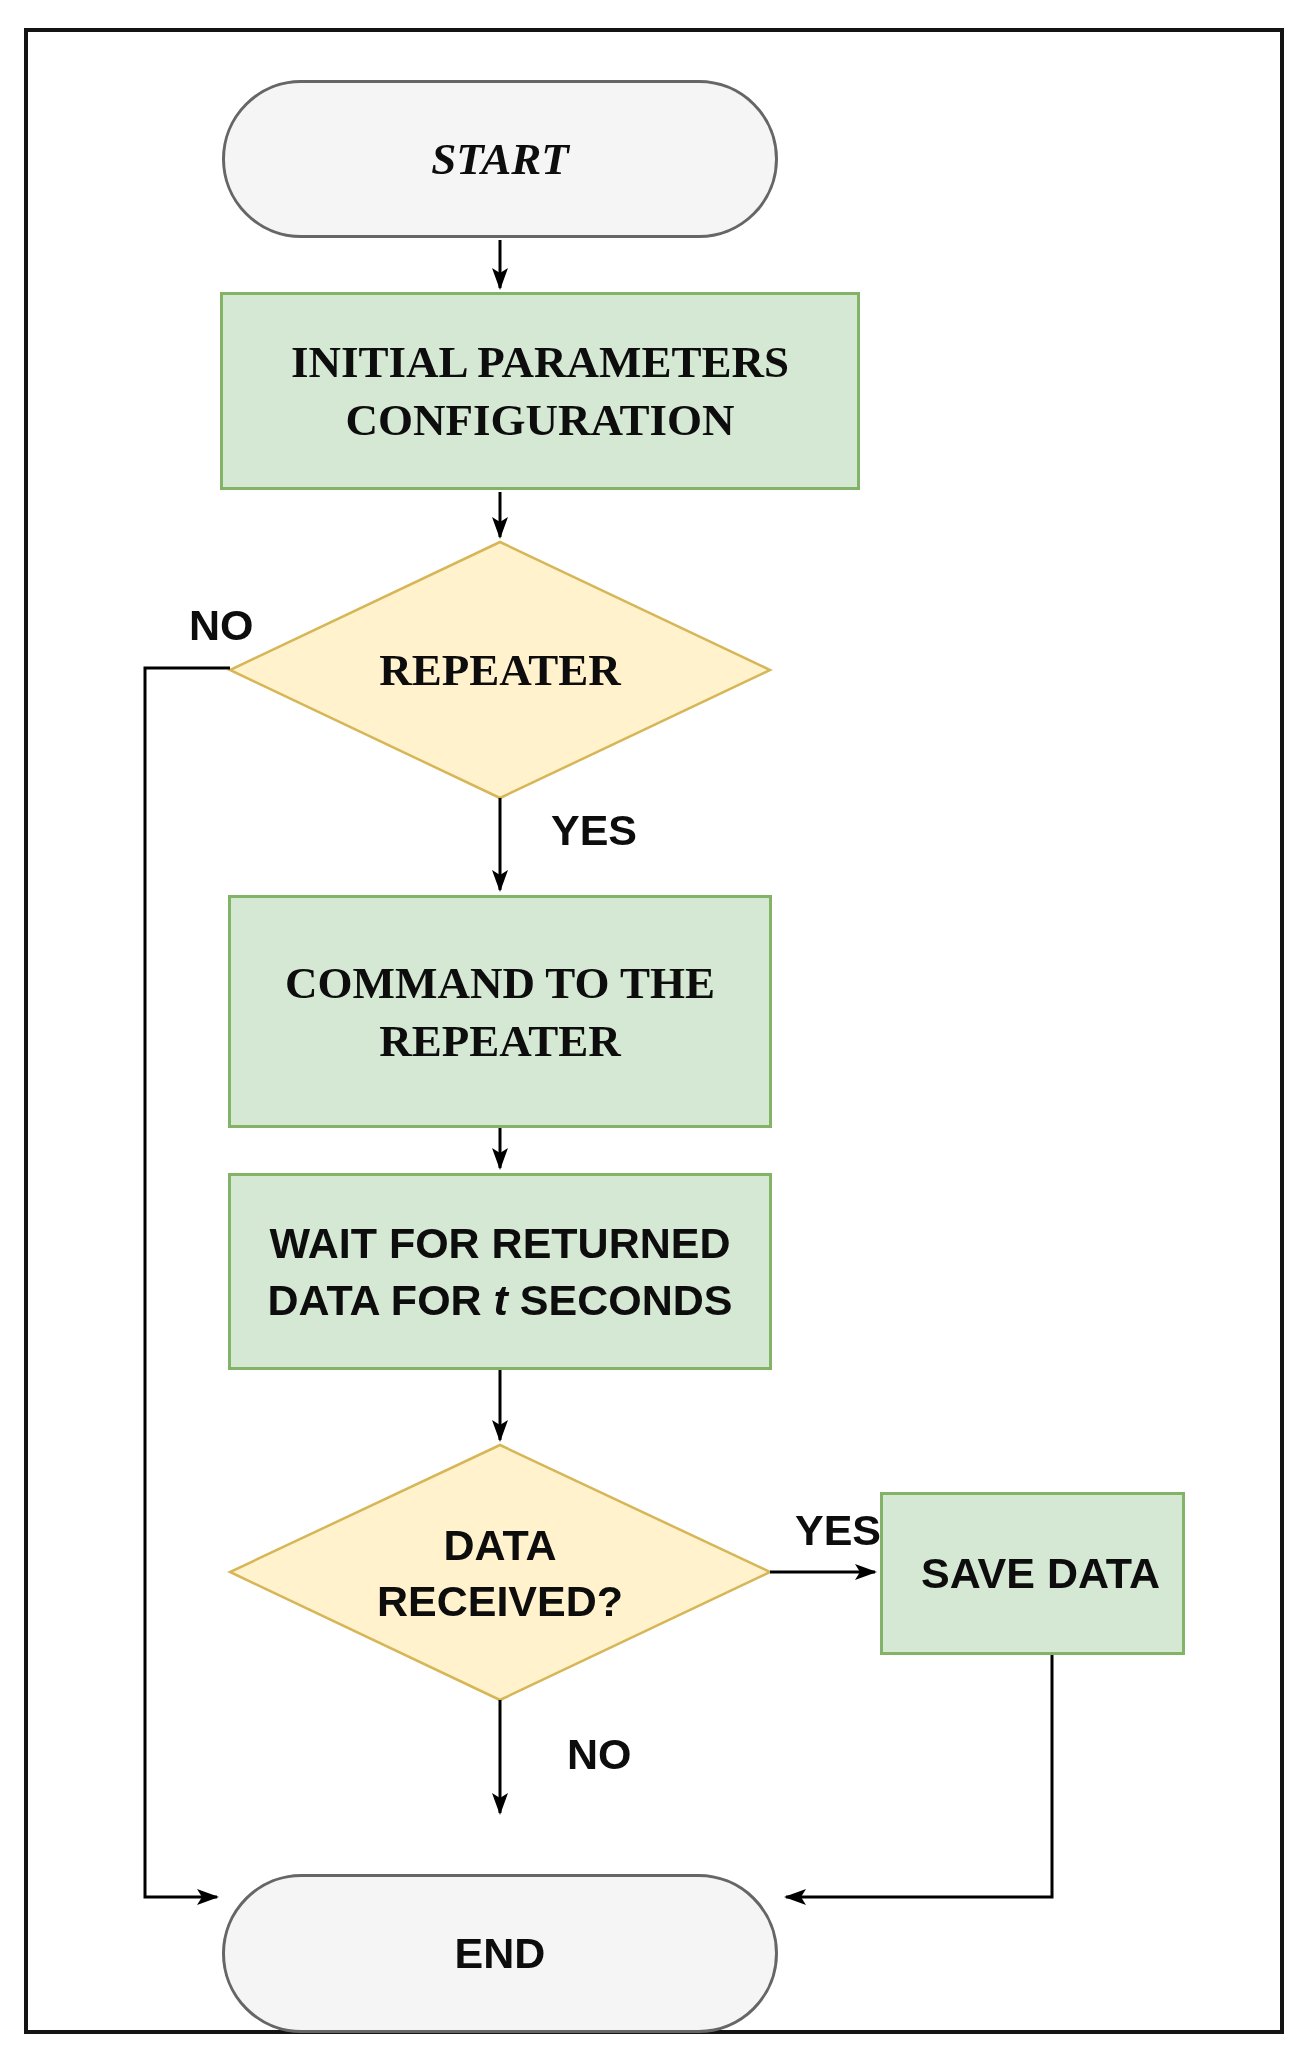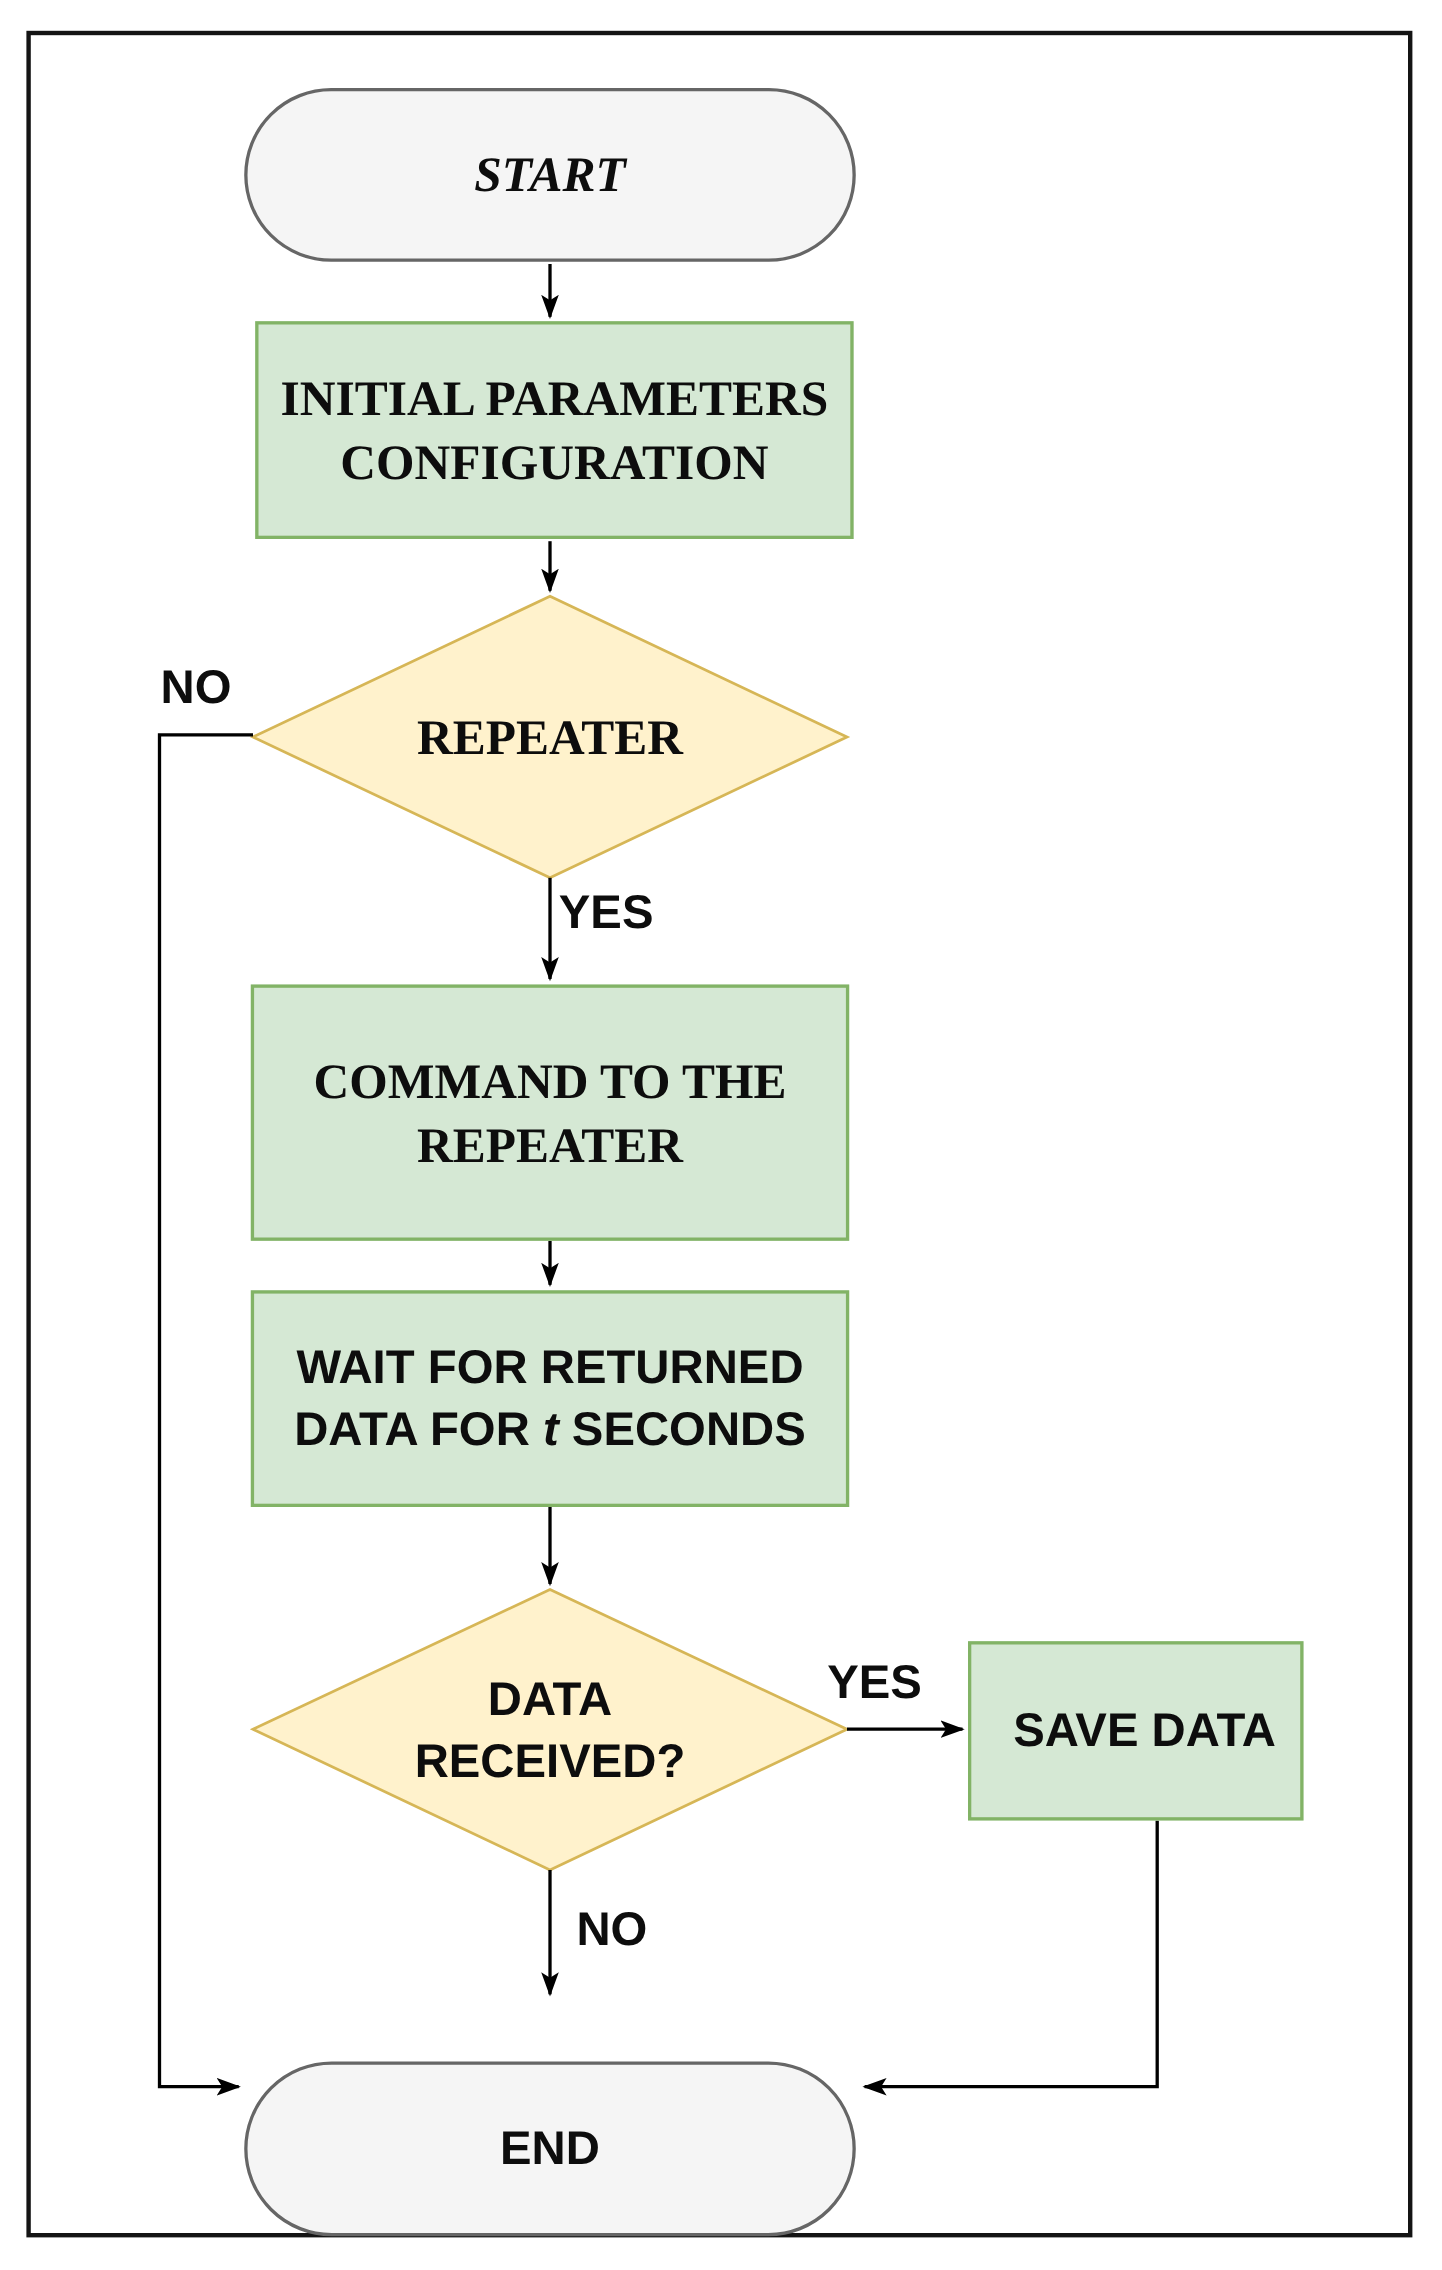--- a/index.html
+++ b/index.html
@@ -28,21 +28,21 @@
     background:var(--process-fill,#d5e8d4);
     border:3px solid var(--process-border,#82b366);
   }
   .decision-text { background:transparent; z-index:2; }
   .serif { font-family:"Liberation Serif", serif; font-size:45px; line-height:58px; }
   .sans  { font-family:"Liberation Sans", sans-serif; font-size:43px; line-height:57px; }
   .line { display:block; white-space:pre; }
   .var-t { font-style:italic; }
   .edge-label {
     position:absolute; z-index:3; font-weight:bold; font-size:43px;
-    font-family:"Liberation Sans", sans-serif; color:#0d0d0d; white-space:pre;
+    font-family:"Liberation Sans", sans-serif; color:#0d0d0d; white-space:pre;margin-left:43px;
   }
 </style>
 </head>
 <body>
 
 <div class="canvas">
 
   <div class="frame"></div>
 
   <svg class="connectors" width="1311" height="2064" viewBox="0 0 1311 2064">
@@ -63,21 +63,21 @@
     <polyline class="edge" points="500,1700 500,1813" marker-end="url(#arrow)"></polyline>
     <polyline class="edge" points="770,1572 875,1572" marker-end="url(#arrow)"></polyline>
     <polyline class="edge" points="230,668 145,668 145,1897 217,1897" marker-end="url(#arrow)"></polyline>
     <polyline class="edge" points="1052,1655 1052,1897 786,1897" marker-end="url(#arrow)"></polyline>
   </svg>
 
   <div class="node terminal serif" style="left:222px; top:80px; width:556px; height:158px;font-style:italic;">
     <span class="line">START</span>
   </div>
 
-  <div class="node process serif" style="left:232px; top:292px; width:544px; height:198px;">
+  <div class="node process serif" style="left:220px; top:292px; width:640px; height:198px;">
     <span class="line">INITIAL PARAMETERS</span>
     <span class="line">CONFIGURATION</span>
   </div>
 
   <div class="node decision-text serif" style="left:230px; top:542px; width:540px; height:256px; line-height:56px;">
     <span class="line">REPEATER</span>
   </div>
 
   <div class="node process serif" style="left:228px; top:895px; width:544px; height:233px;">
     <span class="line">COMMAND TO THE</span>

